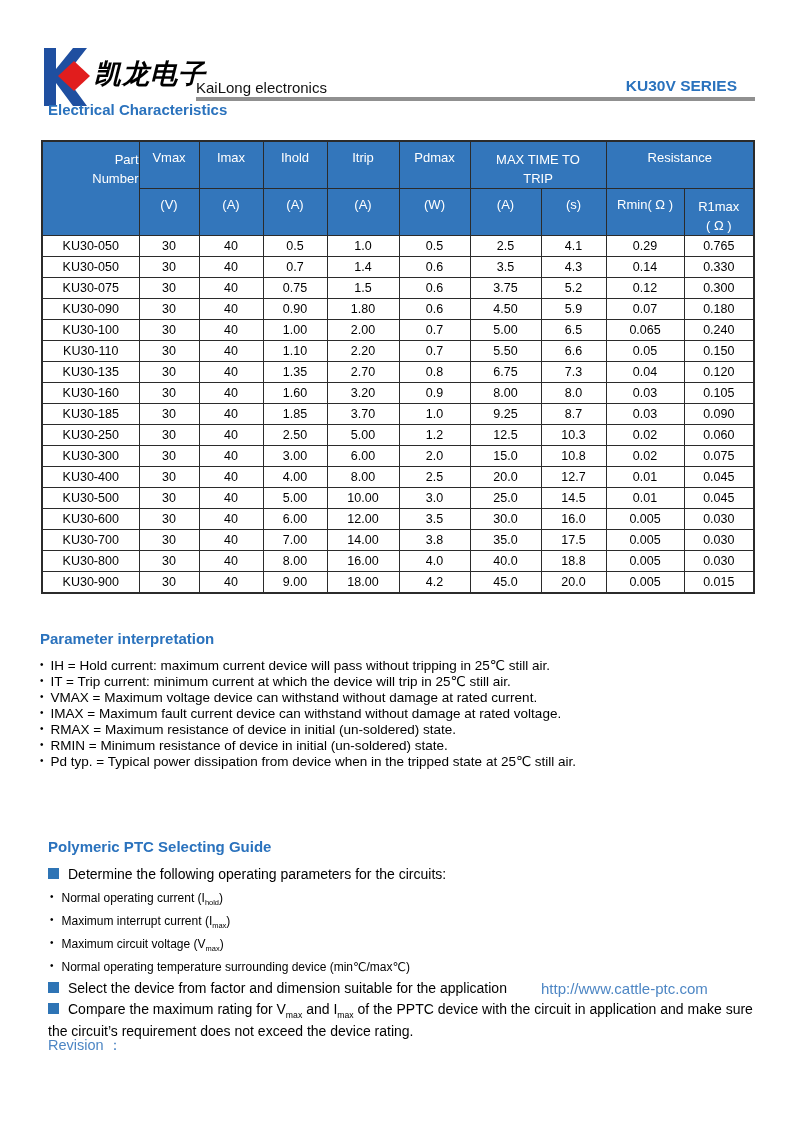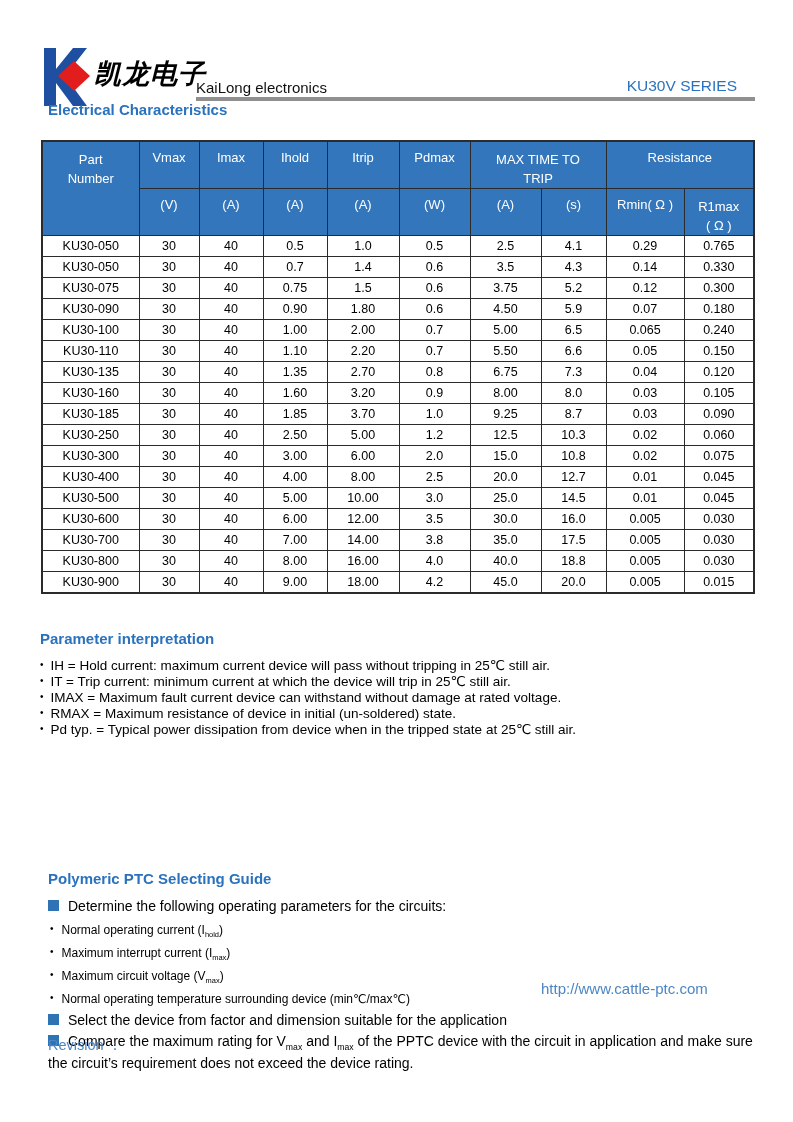--- a/index.html
+++ b/index.html
@@ -7,48 +7,48 @@
     position:relative;width:793px;height:1122px;background:#fff;overflow:hidden;
     font-family:"Liberation Sans","DejaVu Sans",sans-serif;color:#111;
   }
   
   .logo{position:absolute;left:44px;top:48px;width:46px;height:58px;}
   .logo-cn{
     position:absolute;left:94px;top:56px;font-size:27px;font-weight:bold;font-style:italic;
     color:#000;letter-spacing:1px;font-family:"DejaVu Sans","Liberation Sans",sans-serif;white-space:nowrap;
   }
   .company{position:absolute;left:196px;top:79px;font-size:15px;color:#111;}
-  .series{position:absolute;right:56px;top:77px;font-size:15.5px;font-weight:normal;color:#2a72bd;}
+  .series{position:absolute;right:56px;top:77px;font-size:15.5px;font-weight:bold;color:#2a72bd;}
   .rule{position:absolute;left:196px;top:97px;width:559px;height:4px;background:#909090;}
   .sec-title{font-size:15px;font-weight:bold;color:#2a72bd;margin:0;}
   .elec-title{position:absolute;left:48px;top:101px;}
   
   .spec-table{
     position:absolute;left:41px;top:140px;width:712px;
     border-collapse:collapse;table-layout:fixed;border:2px solid #2b2b2b;
   }
   .spec-table th,.spec-table td{border:1px solid #2b2b2b;padding:0;}
   .spec-table thead th{
     background:#3376bb;color:#fff;font-weight:normal;font-size:13px;
     vertical-align:top;padding-top:8px;text-align:center;
   }
   .spec-table thead tr.r1 th{height:36px;}
   .spec-table thead tr.r2 th{height:34px;}
-  .spec-table thead th.part{text-align:center;line-height:23px;margin-left:12px;}
+  .spec-table thead th.part{text-align:right;line-height:23px;margin-left:12px;}
   .spec-table thead th div{line-height:19px;}
   .spec-table tbody td{
     font-size:12.5px;text-align:center;height:20px;color:#000;background:#fff;
   }
   
   .param{position:absolute;left:40px;top:630px;right:36px;}
   .param ul{list-style:none;margin:10px 0 0;padding:0;}
   .param li{font-size:13.5px;line-height:15px;color:#000;}
   .dot{font-size:10px;margin-right:7px;vertical-align:2px;color:#000;}
   
-  .guide{position:absolute;left:48px;top:838px;right:34px;margin-top:32px;}
+  .guide{position:absolute;left:48px;top:838px;right:34px;}
   .guide-list{margin-top:9px;}
   .guide-item{font-size:14px;line-height:21.5px;color:#000;}
   .guide-item.small{font-size:12px;line-height:21px;}
   .sq{display:inline-block;width:11px;height:11px;background:#2e74b5;margin-right:9px;}
   .guide-item .dot{margin-left:2px;margin-right:8px;}
   sub{font-size:0.62em;line-height:0;}
   
   .rev{position:absolute;left:48px;top:1036px;font-size:14.5px;color:#4d86c4;}
   .url{position:absolute;left:541px;top:980px;font-size:15px;color:#4d86c4;text-decoration:none;}
 </style>
@@ -321,22 +321,24 @@
           <td>0.015</td>
         </tr>
       </tbody>
   </table>
 
   <section class="param">
     <h3 class="sec-title">Parameter interpretation</h3>
     <ul>
         <li><span class="dot">•</span>IH = Hold current: maximum current device will pass without tripping in 25℃  still air.</li>
         <li><span class="dot">•</span>IT = Trip current: minimum current at which the device will trip in 25℃  still air.</li>
+        <li><span class="dot">•</span>VMAX = Maximum voltage device can withstand without damage at rated current.</li>
         <li><span class="dot">•</span>IMAX = Maximum fault current device can withstand without damage at rated voltage.</li>
         <li><span class="dot">•</span>RMAX = Maximum resistance of device in initial (un-soldered) state.</li>
+        <li><span class="dot">•</span>RMIN = Minimum resistance of device in initial (un-soldered) state.</li>
         <li><span class="dot">•</span>Pd typ. = Typical power dissipation from device when in the tripped state at 25℃  still air.</li>
       </ul>
   </section>
 
   <section class="guide">
     <h3 class="sec-title">Polymeric PTC Selecting Guide</h3>
     <div class="guide-list">
         <div class="guide-item normal"><span class="sq"></span>Determine the following operating parameters for the circuits:</div>
         <div class="guide-item small"><span class="dot">•</span>Normal operating current (I<sub>hold</sub>)</div>
         <div class="guide-item small"><span class="dot">•</span>Maximum interrupt current (I<sub>max</sub>)</div>

